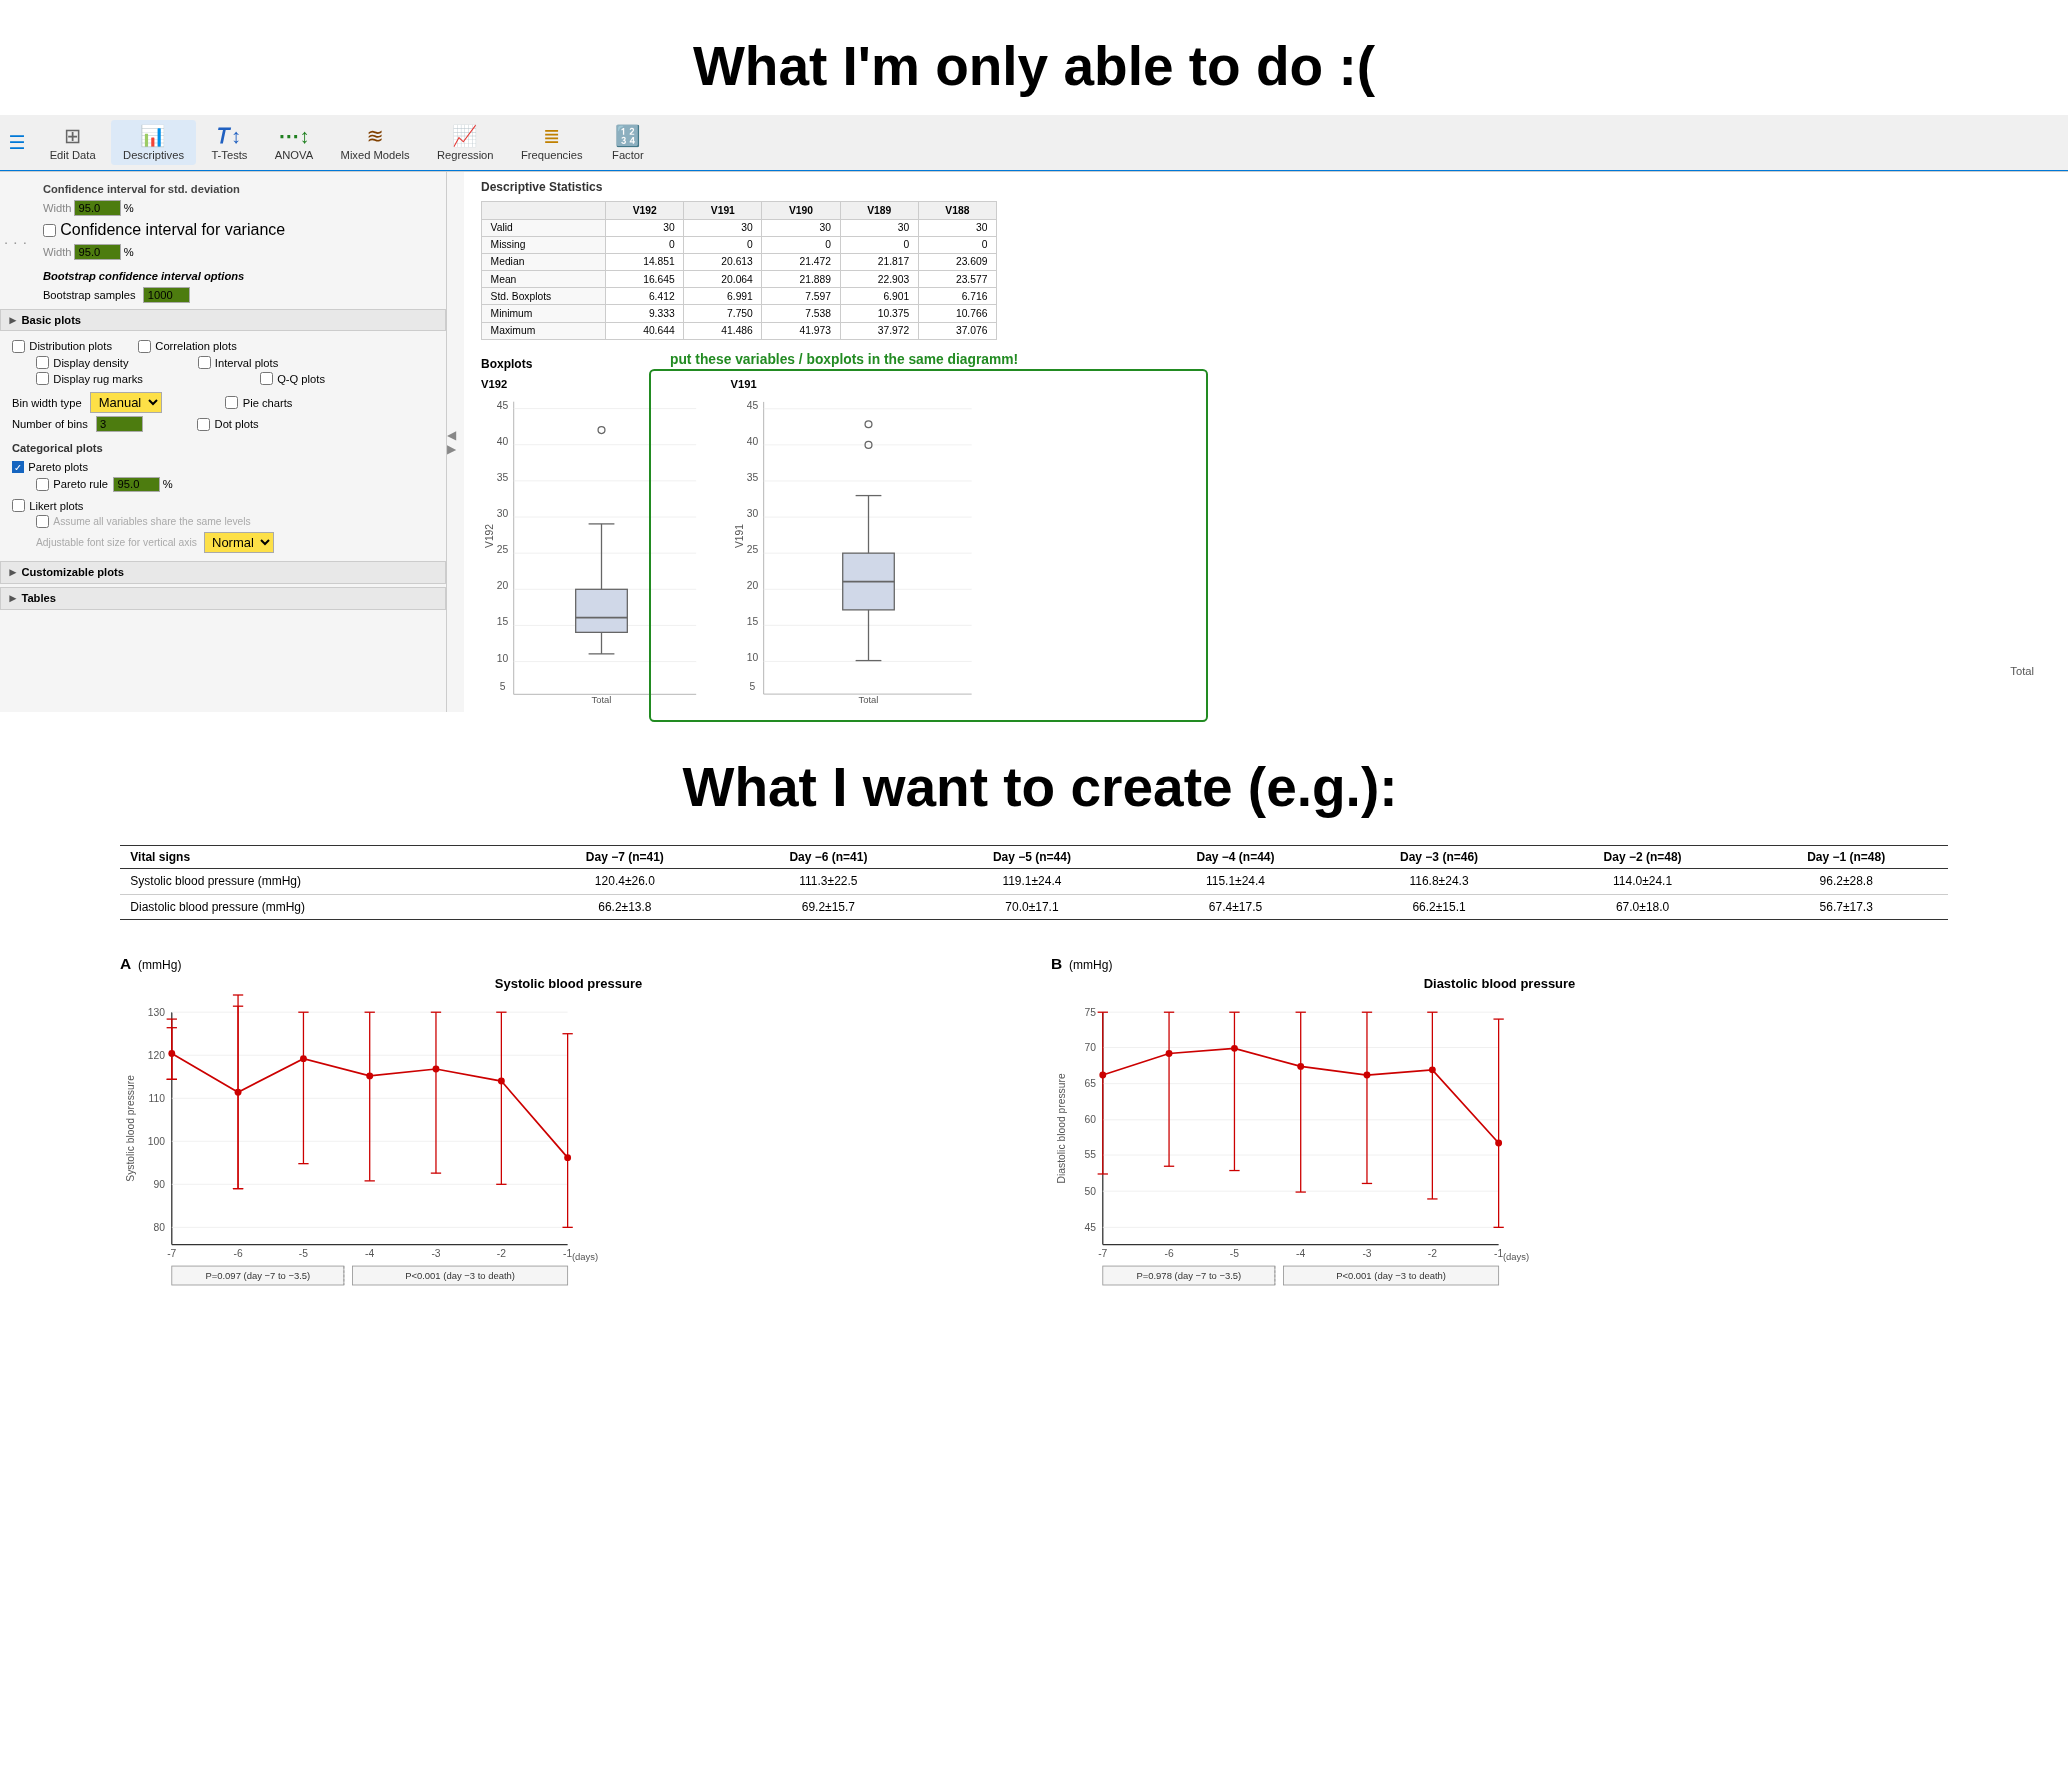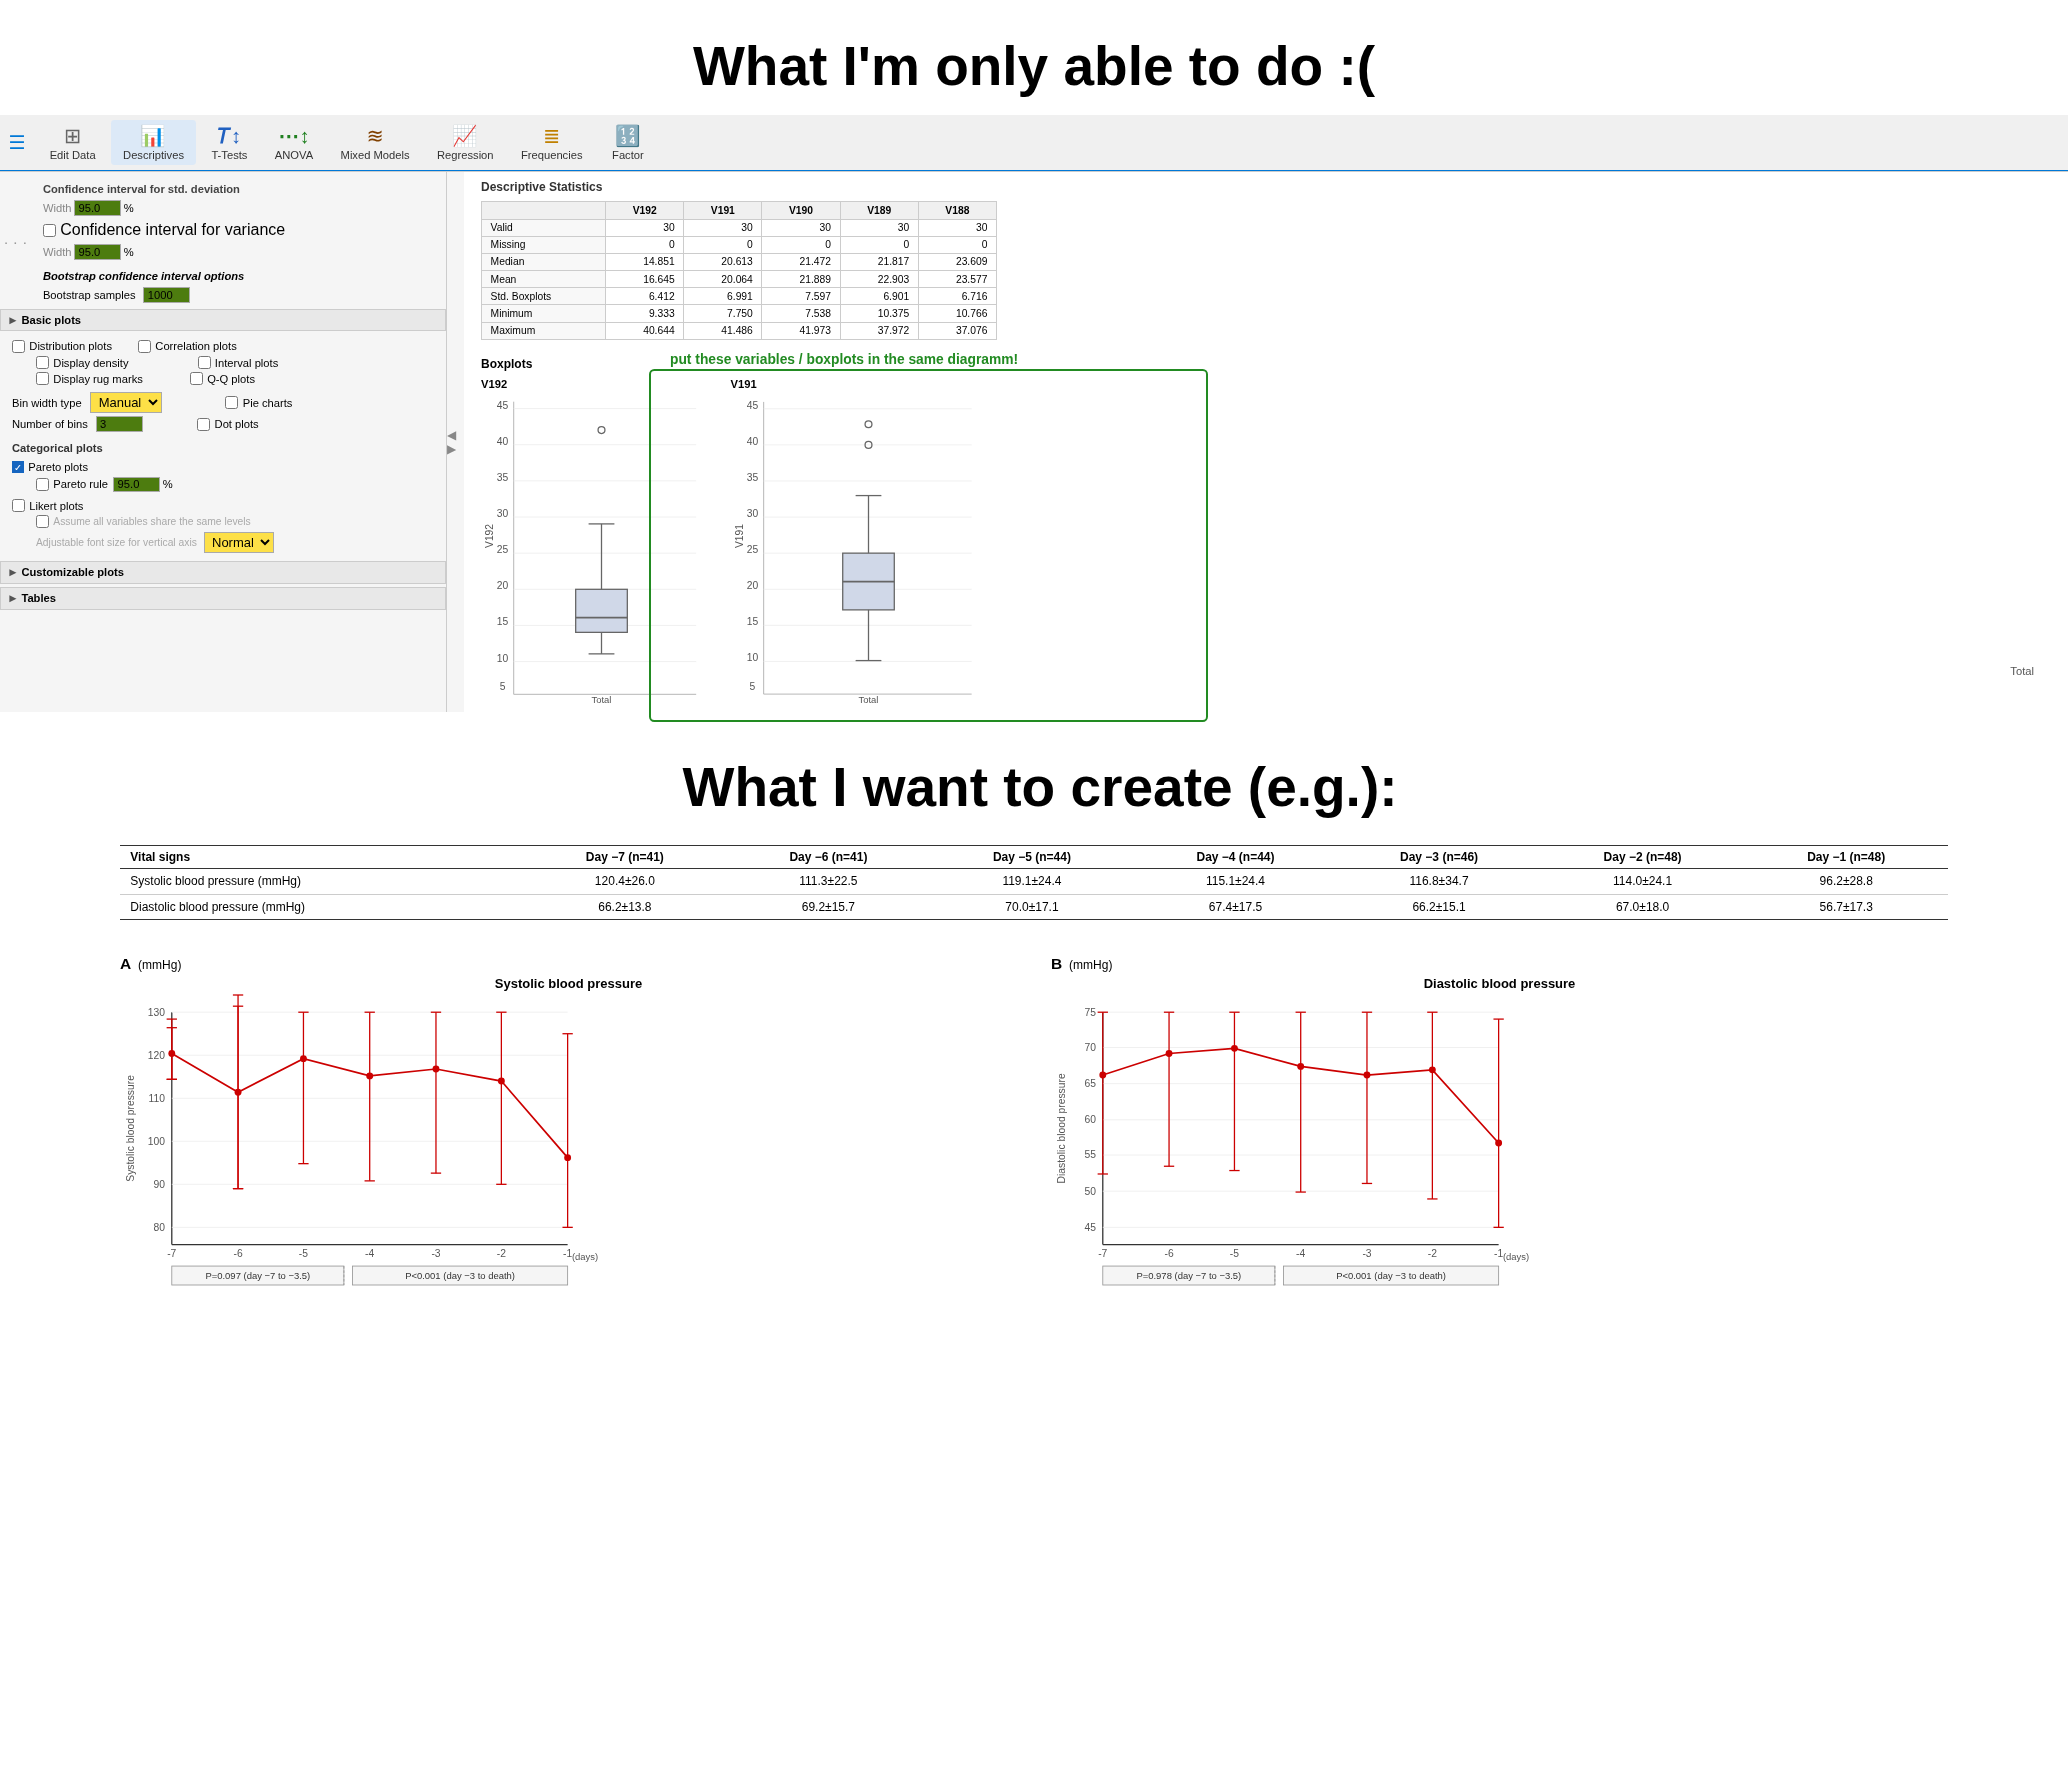--- a/index.html
+++ b/index.html
@@ -319,21 +319,21 @@
         <input type="checkbox" style="">
         <label>Display density</label>
         <div style="margin-left:69px; display:flex; align-items:center;">
           <input type="checkbox" style="">
           <label>Interval plots</label>
         </div>
       </div>
       <div class="sub-row indent">
         <input type="checkbox" style="">
         <label>Display rug marks</label>
-        <div style="margin-left:47px; display:flex; align-items:center;justify-content:center;">
+        <div style="margin-left:117px; display:flex; align-items:center;justify-content:center;">
           <input type="checkbox" style="">
           <label>Q-Q plots</label>
         </div>
       </div>
       <div class="sub-row" style="margin-top:3.4px;">
         <span style="font-size:11.2px; margin-right:5.2px;">Bin width type</span>
         <select class="dropdown-select">
           <option>Manual</option>
         </select>
         <div style="margin-left:60px; display:flex; align-items:center;">
@@ -589,21 +589,21 @@
           <th>Day −1 (n=48)</th>
         </tr>
     </thead>
     <tbody id="vital-tbody">
         <tr>
           <td>Systolic blood pressure (mmHg)</td>
           <td>120.4±26.0</td>
           <td>111.3±22.5</td>
           <td>119.1±24.4</td>
           <td>115.1±24.4</td>
-          <td>116.8±34.7</td>
+          <td>116.8±24.3</td>
           <td>114.0±24.1</td>
           <td>96.2±28.8</td>
         </tr>
         <tr>
           <td>Diastolic blood pressure (mmHg)</td>
           <td>66.2±13.8</td>
           <td>69.2±15.7</td>
           <td>70.0±17.1</td>
           <td>67.4±17.5</td>
           <td>66.2±15.1</td>

